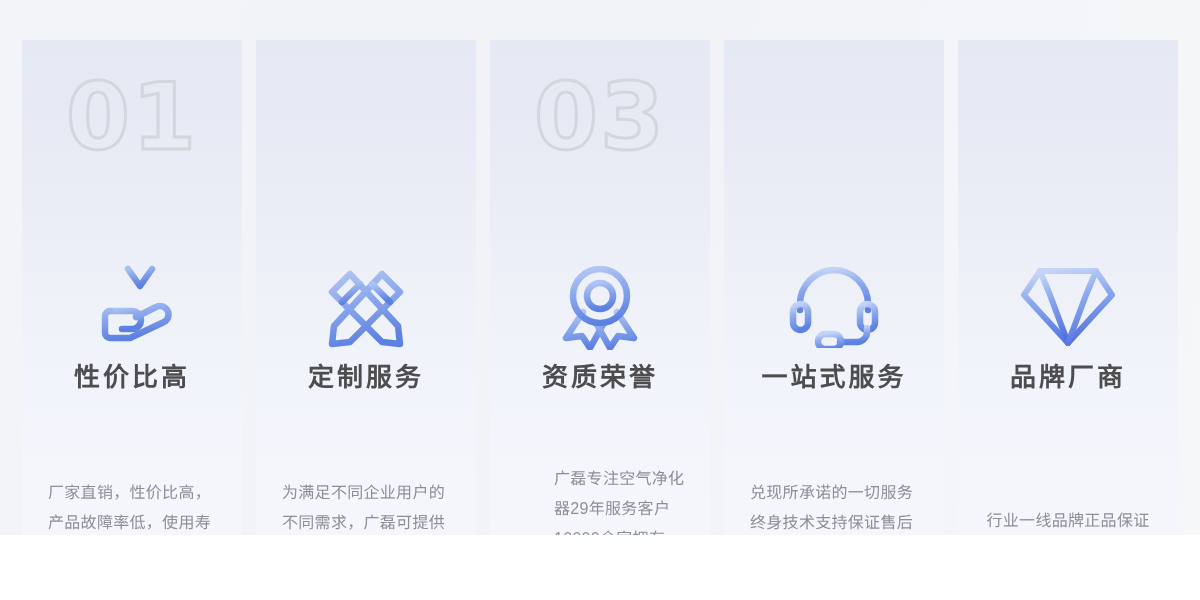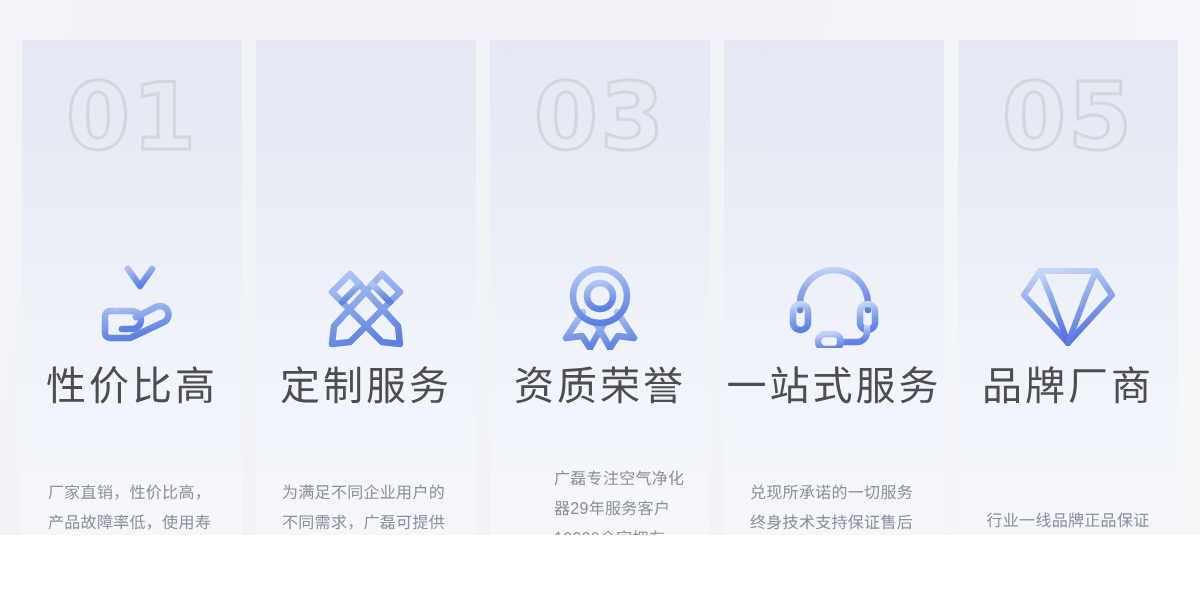--- a/index.html
+++ b/index.html
@@ -84,22 +84,22 @@
     display: block;
   }
 
   
   .card-title {
     position: absolute;
     left: 0;
     right: 0;
     top: 322px;
     text-align: center;
-    font-size: 40px;
-    font-weight: 400;
+    font-size: 26px;
+    font-weight: 700;
     letter-spacing: 3px;
     color: #4d4d4f;
     line-height: 1.2;
     white-space: nowrap;
   }
 
   
   .card-desc {
     position: absolute;
     left: 26px;
@@ -228,21 +228,20 @@
             <path d="M38 77.5 h7"></path>
           </g>
         </svg>
       </div>
 
       <div class="card-title">一站式服务</div>
       <div class="card-desc">兑现所承诺的一切服务终身技术支持保证售后无忧</div>
     </div>
 
     <div class="card n5">
-      <div class="ghost-number">05</div>
 
       <div class="icon-wrap">
         <svg width="96" height="82" viewBox="0 0 96 82" fill="none" aria-hidden="true">
           <defs>
             <linearGradient id="g5" x1="0.3" y1="0" x2="0.5" y2="1">
               <stop offset="0" stop-color="#c4d4f8"></stop>
               <stop offset="0.4" stop-color="#8aa7ee"></stop>
               <stop offset="1" stop-color="#5271e0"></stop>
             </linearGradient>
           </defs>

